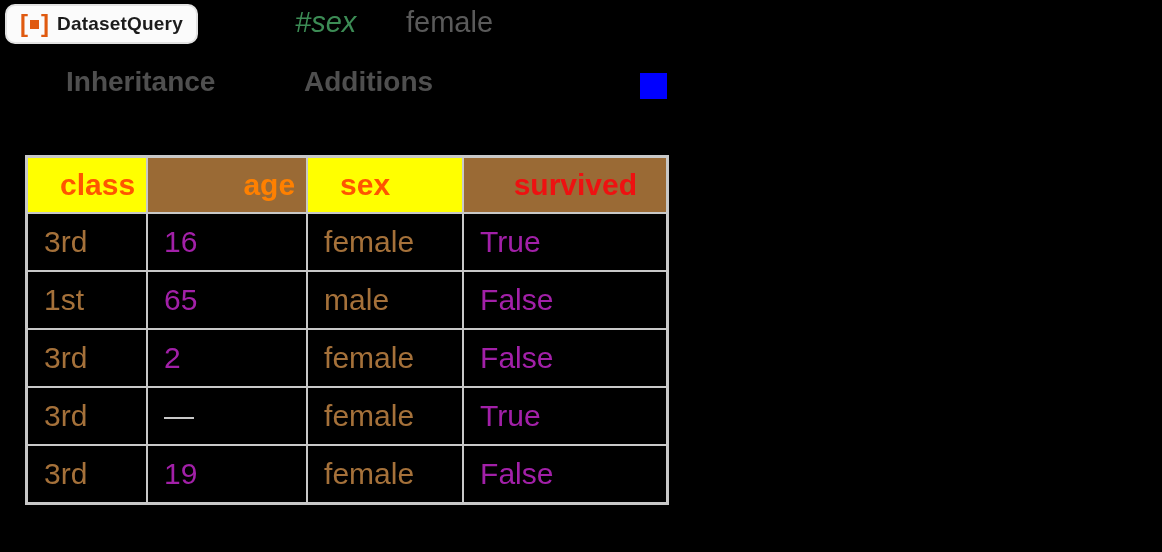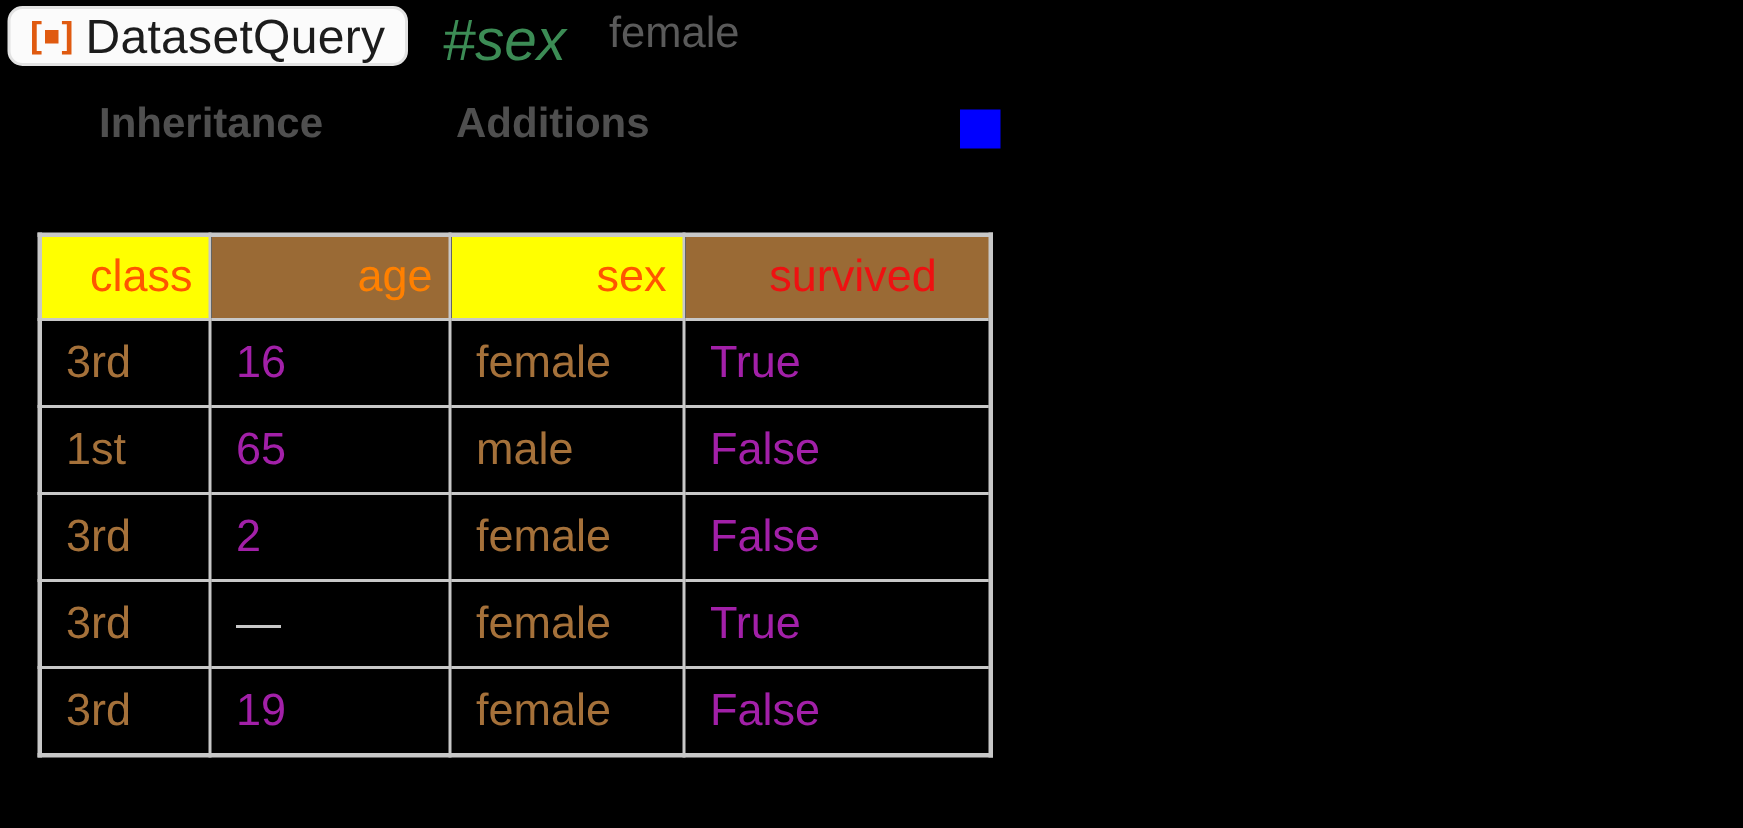--- a/index.html
+++ b/index.html
@@ -39,28 +39,28 @@
     font-size: 24px;
     line-height: 24px;
   }
   .rf-sq {
     width: 9px; height: 9px;
     background: var(--badge-icon, #e05a10);
     display: inline-block;
   }
   .badge-label {
     color: #1c1c1c;
-    font-weight: normal;
-    font-size: 32px;
+    font-weight: bold;
+    font-size: 19px;
     letter-spacing: 0.2px;
   }
   .slot {
     position: absolute;
     left: 295px; top: 6px;
-    font-size: 39px;
+    font-size: 29px;
     font-style: italic;
     color: var(--slot-green, #3c8c55);
   }
   .strval {
     position: absolute;
     left: 406px; top: 6px;
     font-size: 29px;
     color: var(--string-text, #5a5a5a);
   }
 
@@ -92,28 +92,28 @@
     border: 3px solid var(--grid-border, #c8c8c8);
   }
   table.ds th, table.ds td {
     border: 2px solid var(--grid-border, #c8c8c8);
     font-size: 30px;
     padding: 0 11px;
     vertical-align: middle;
     overflow: hidden;
     white-space: nowrap;
   }
-  table.ds th { height: 54px; font-weight: normal; padding-left: 32px; }
+  table.ds th { height: 54px; font-weight: bold; padding-left: 32px; }
   table.ds td { height: 56px; background: #000000; text-align: left; padding-left: 16px; }
 
   .h-yellow { background: var(--yellow-header, #ffff00); }
   .h-brown  { background: var(--brown-header, #9a6a35); }
   th.c-class    { text-align: left;  color: var(--class-header-text, #ff5500); }
   th.c-age      { text-align: right; color: var(--age-header-text, #ff8000); }
-  th.c-sex      { text-align: right;  color: var(--sex-header-text, #ff5500); margin-top: 12px; }
+  th.c-sex      { text-align: left;  color: var(--sex-header-text, #ff5500); margin-top: 12px; }
   th.c-survived { text-align: center; color: var(--survived-header-text, #ee1111); }
 
   td.cat { color: var(--category-text, #a5713a); }
   td.val { color: var(--value-text, #a220a8); }
   td.missing { color: var(--missing-text, #c8c8c8); }
 </style>
 </head>
 <body>
 
 <div class="stage">

